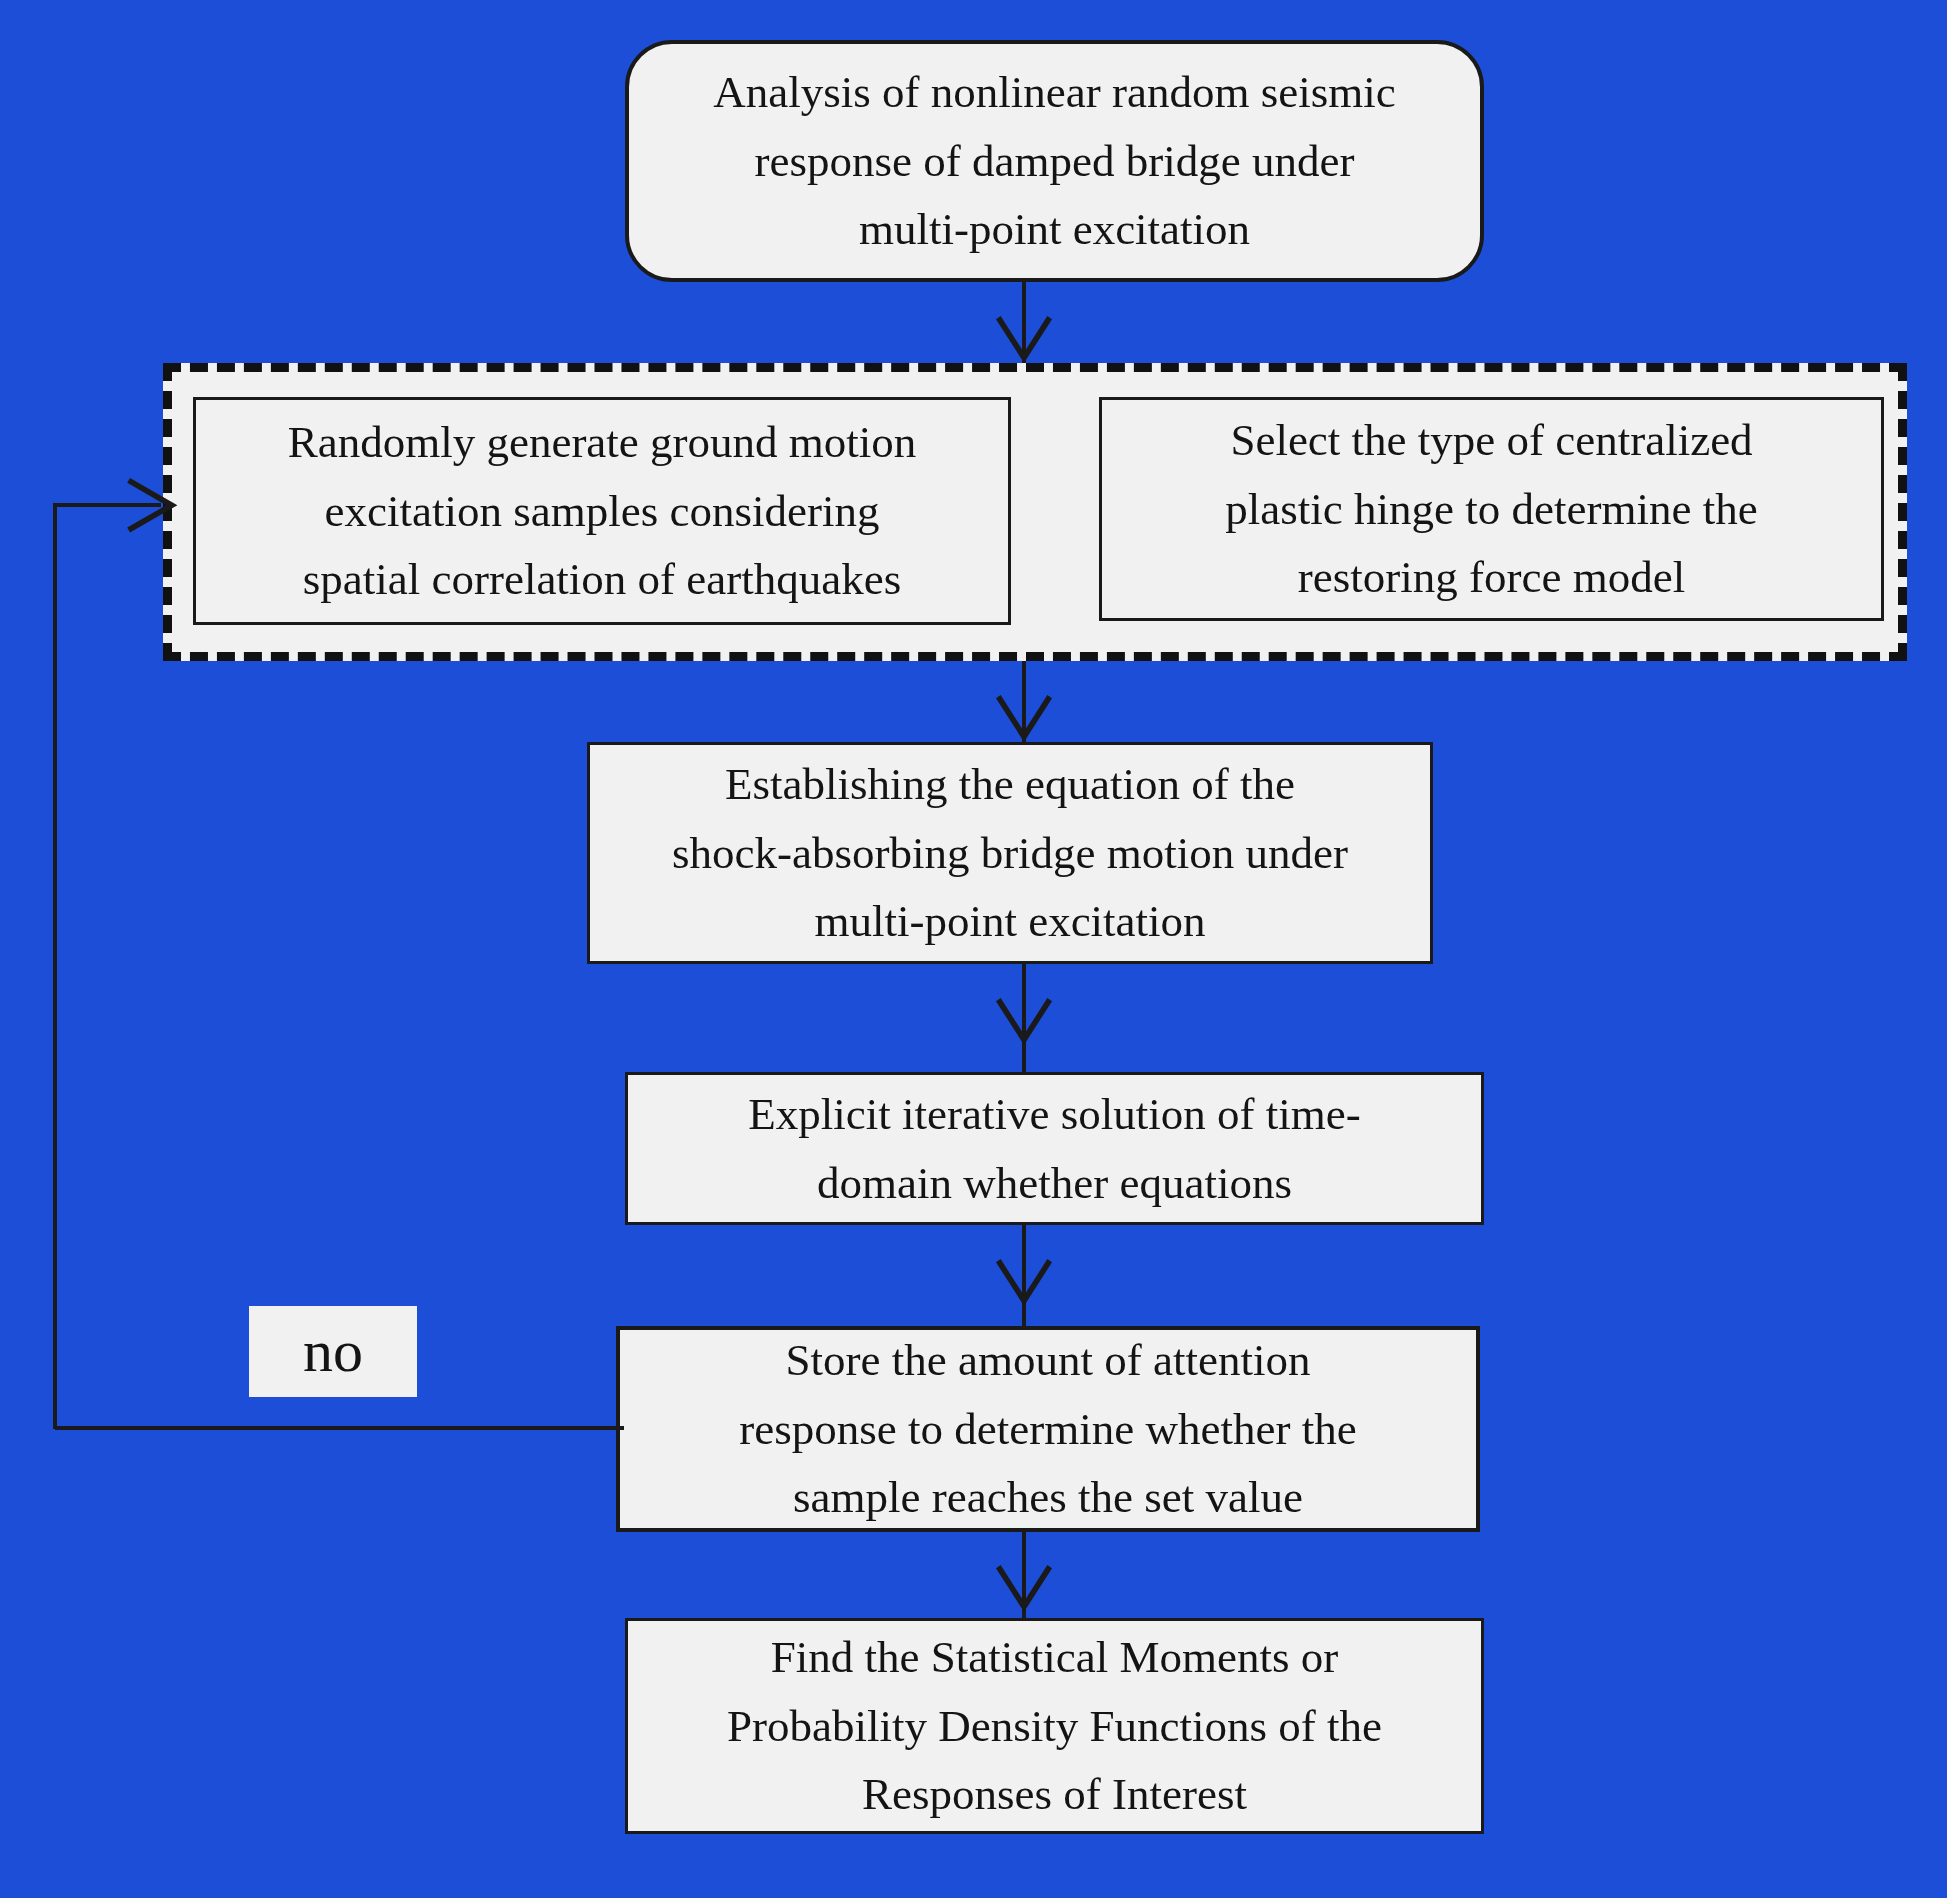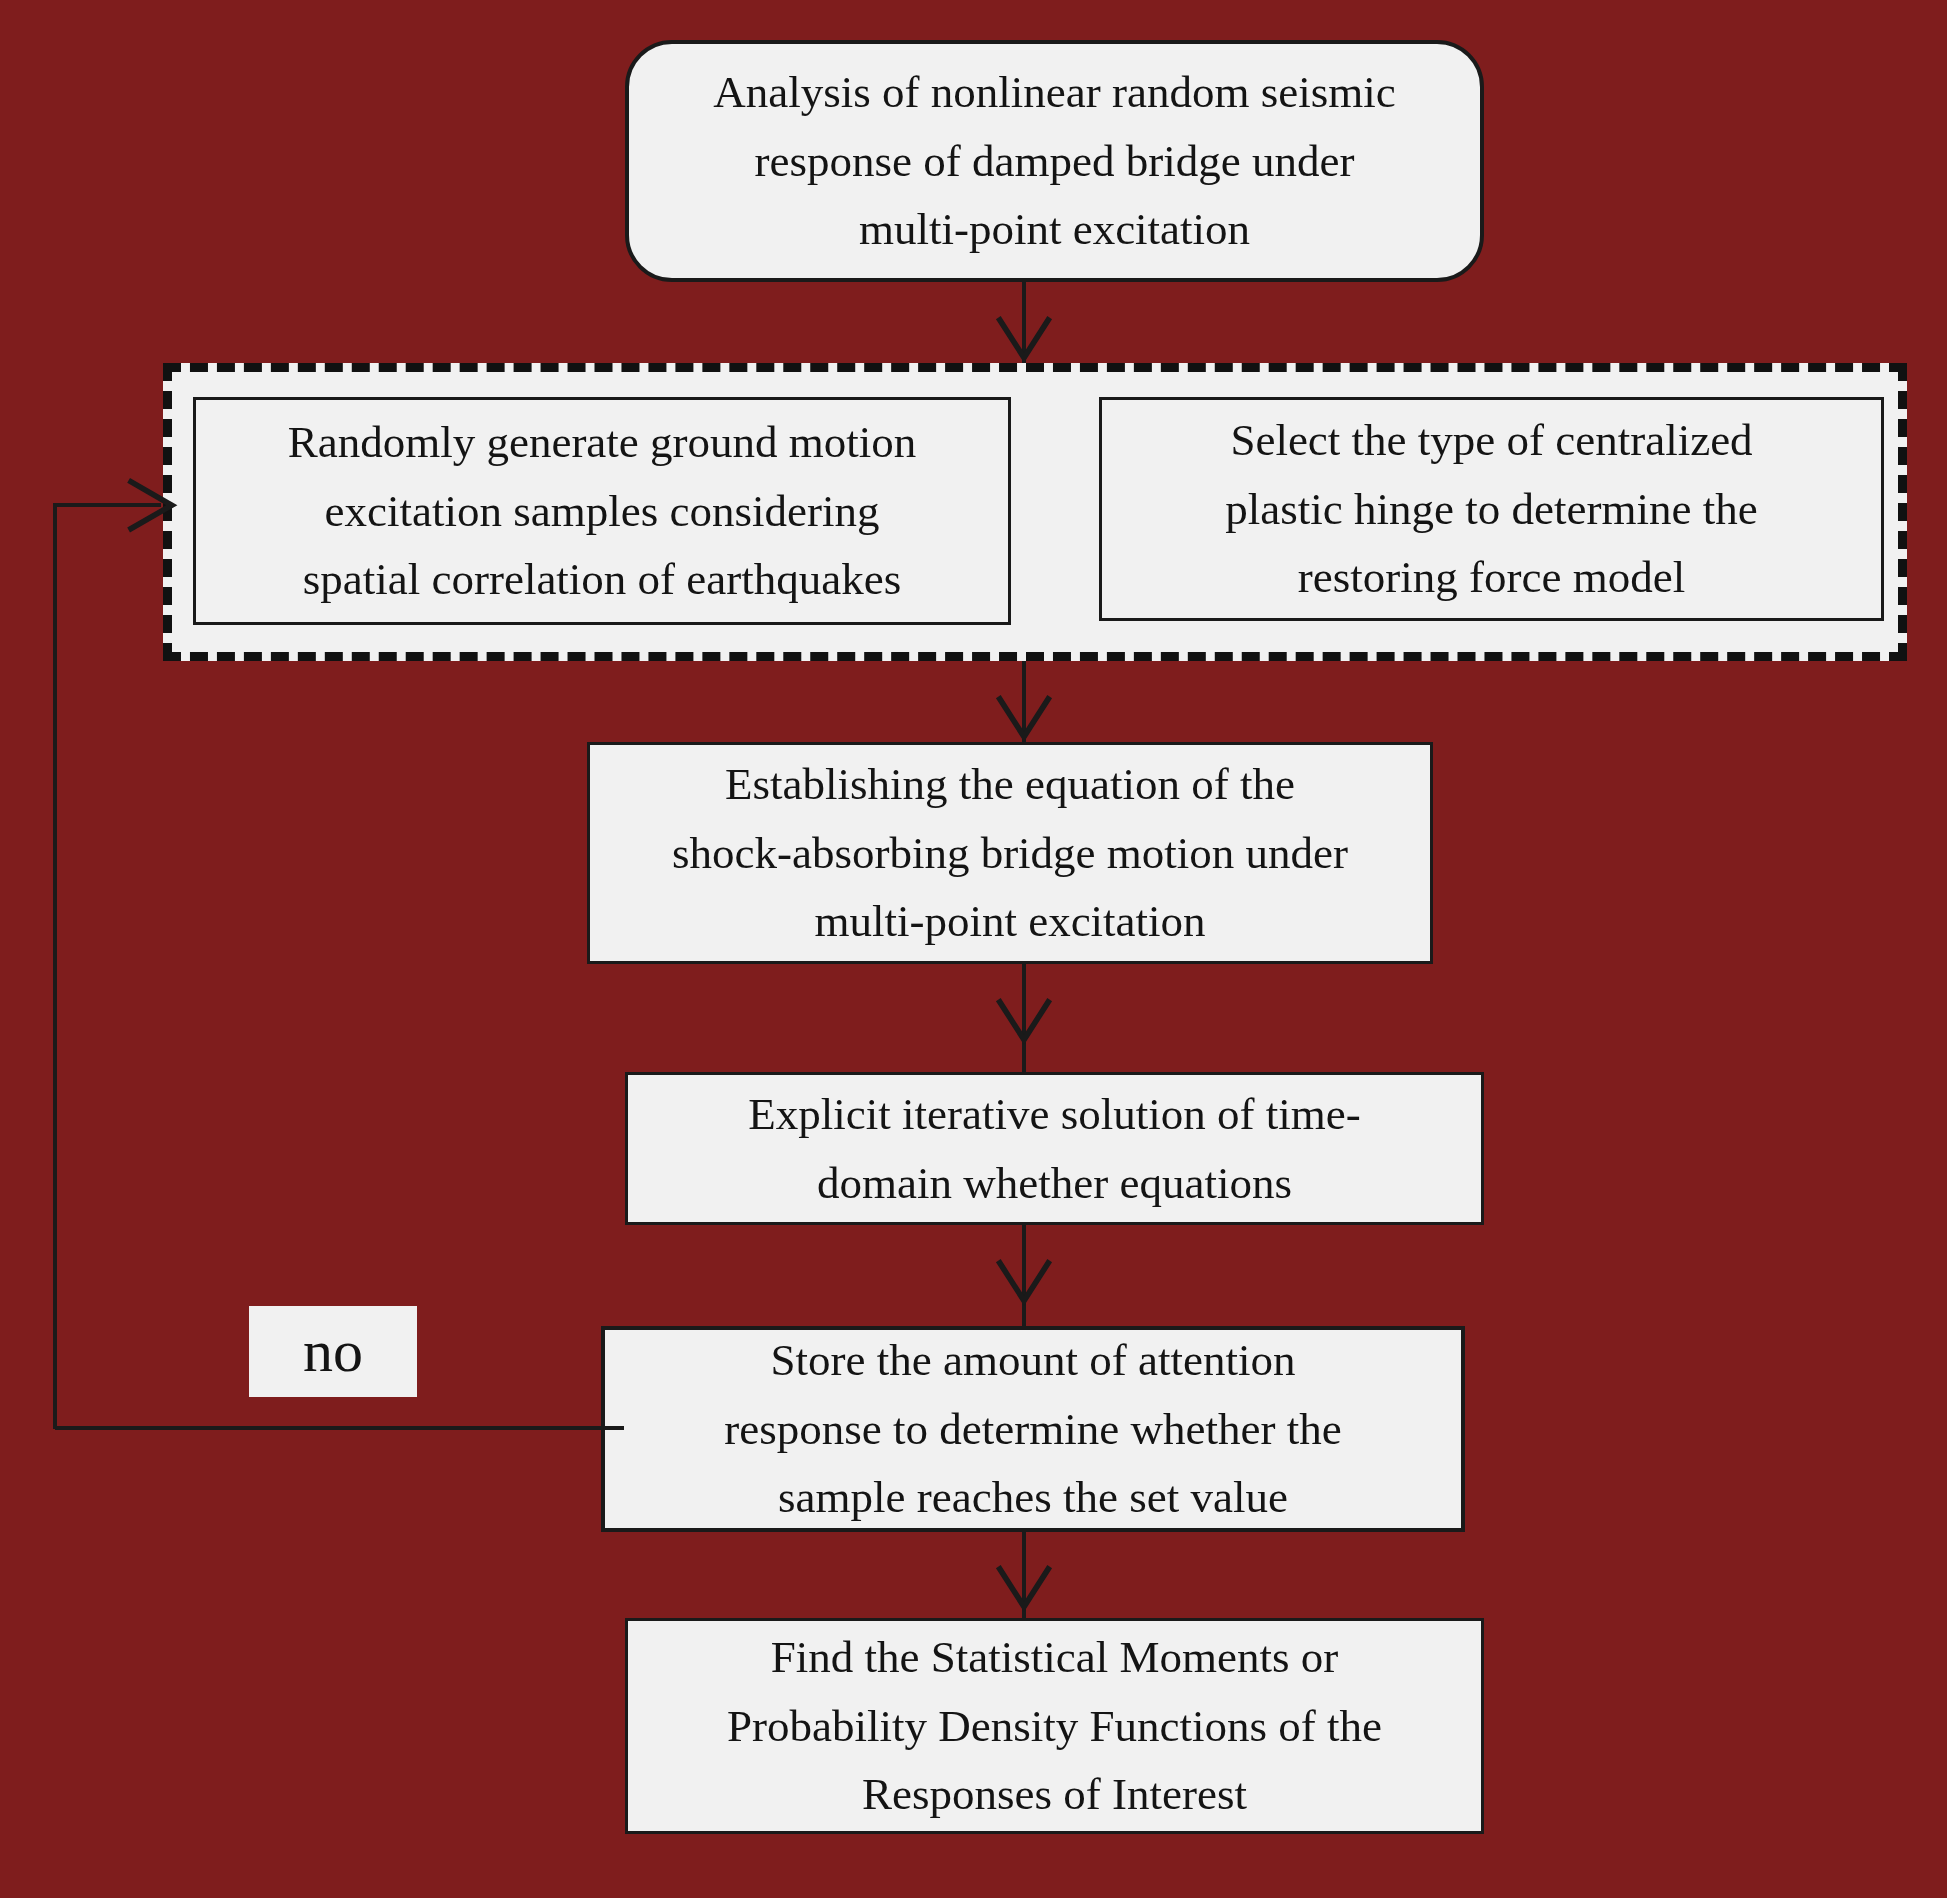--- a/index.html
+++ b/index.html
@@ -8,21 +8,21 @@
     padding: 0;
     background: #ffffff;
   }
   body {
     font-family: "Liberation Serif", "DejaVu Serif", serif;
   }
   #canvas {
     position: relative;
     width: 1948px;
     height: 1898px;
-    background: #7f1d1d;
+    background: #1d4ed8;
     overflow: hidden;
   }
 
   
   .node {
     position: absolute;
     box-sizing: border-box;
     background: #f1f1f1;
     border: 4px solid #1a1a1a;
     display: flex;
@@ -85,21 +85,21 @@
     border-width: 3.2px;
   }
   #node-iterative {
     left: 625px;
     top: 1072px;
     width: 859px;
     height: 153px;
     border-width: 3.2px;
   }
   #node-store {
-    left: 601px;
+    left: 616px;
     top: 1326px;
     width: 864px;
     height: 206px;
     border-width: 4px;
   }
   #node-result {
     left: 625px;
     top: 1618px;
     width: 859px;
     height: 216px;

